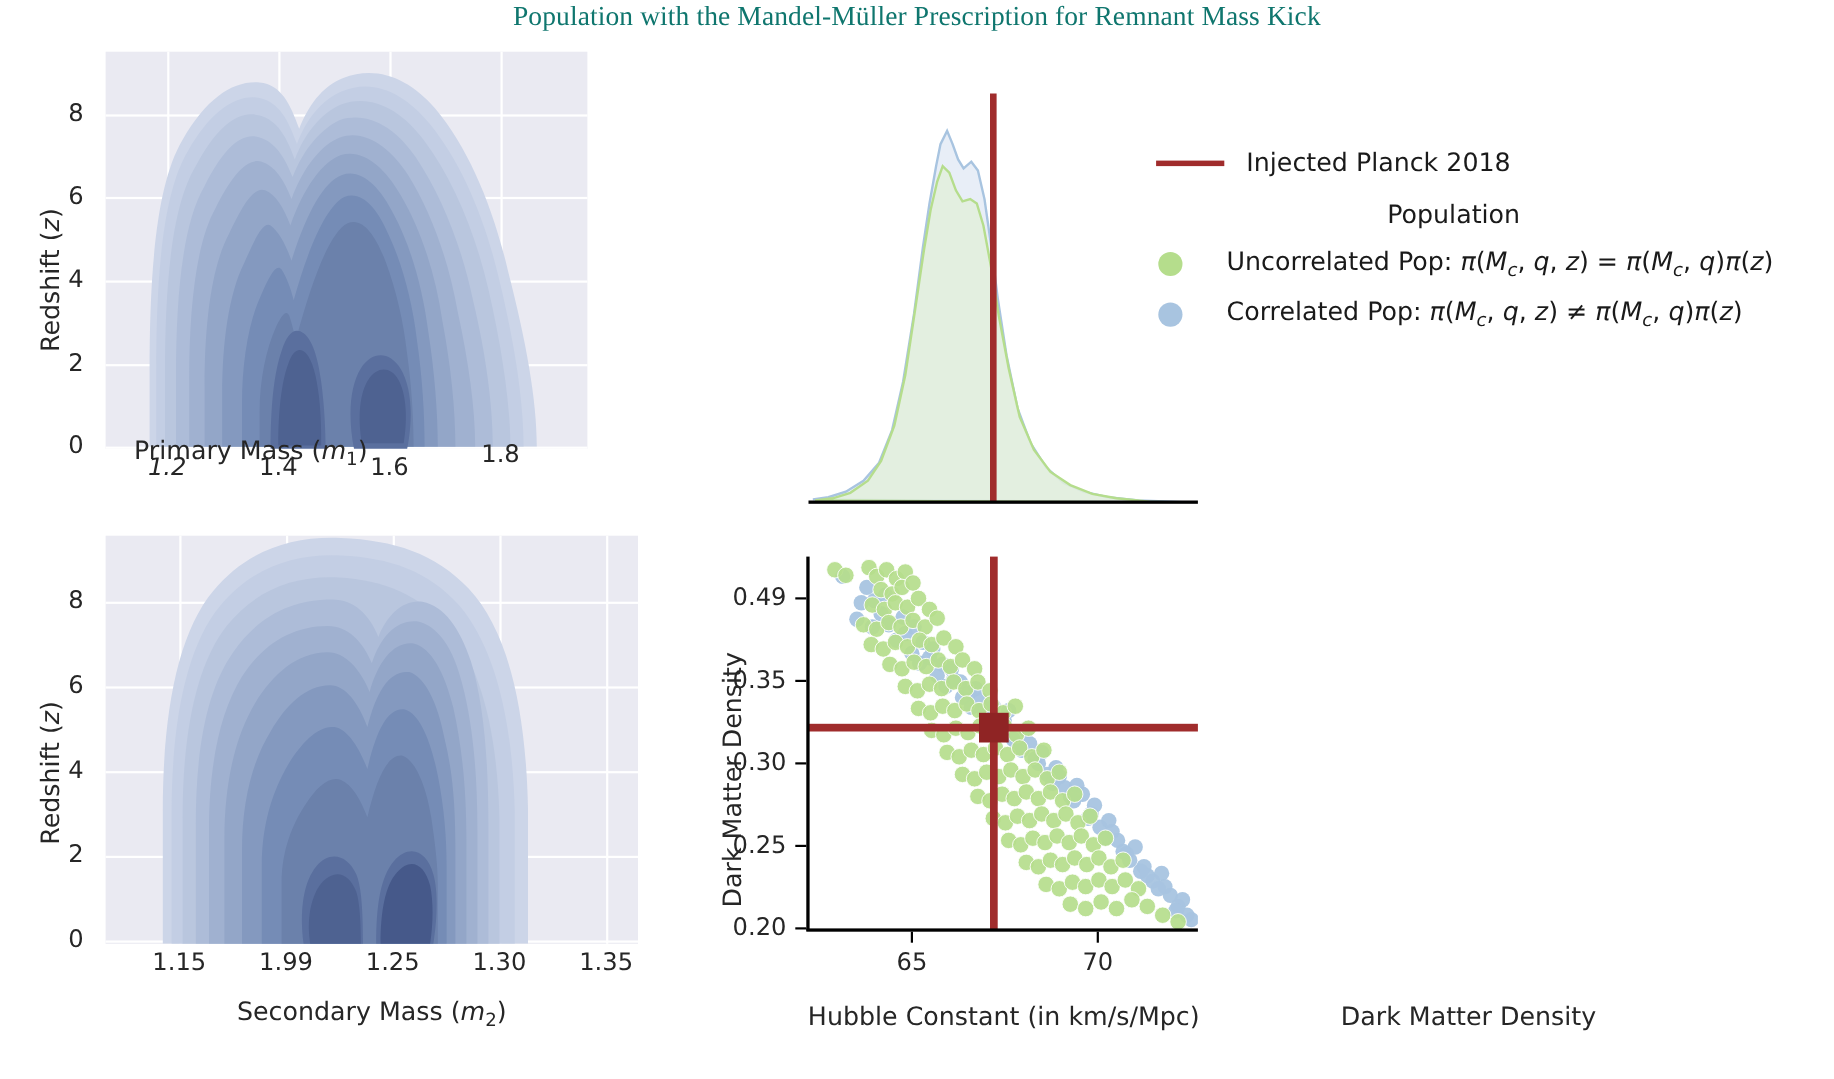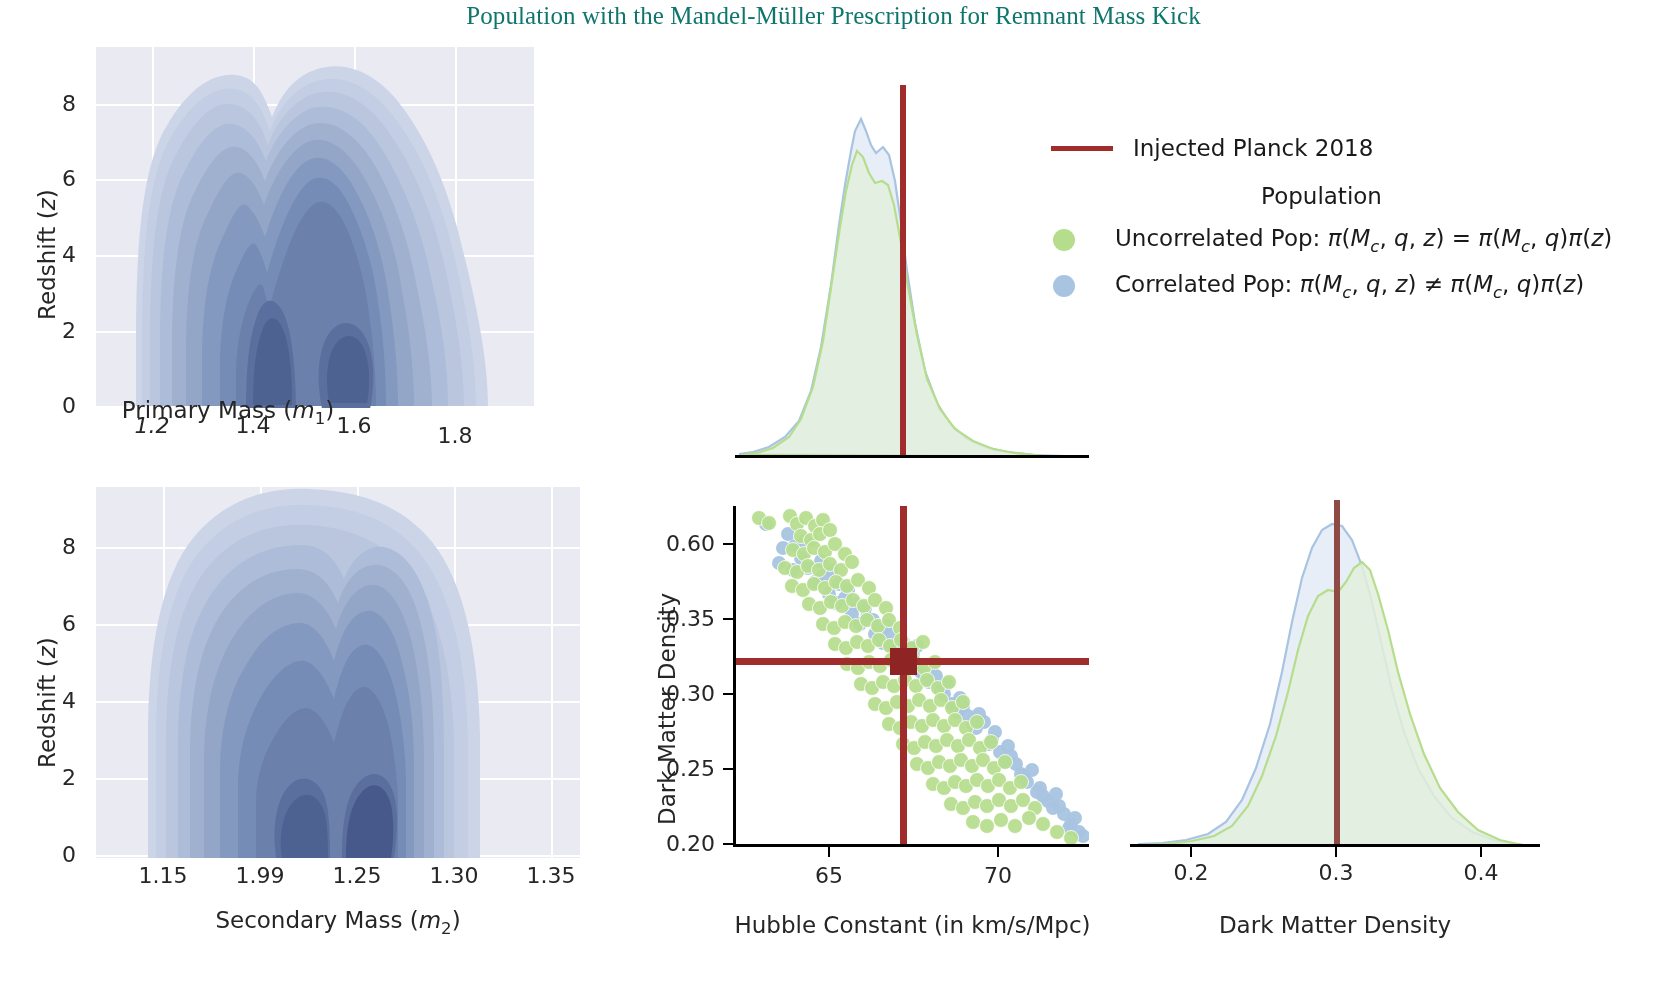--- a/index.html
+++ b/index.html
@@ -142,21 +142,21 @@
 
     <div class="tick-label" style="left:-42px; top:44px; width:30px;">8</div>
     <div class="tick-label" style="left:-42px; top:119px; width:30px;">6</div>
     <div class="tick-label" style="left:-42px; top:195px; width:30px;">4</div>
     <div class="tick-label" style="left:-42px; top:271px; width:30px;">2</div>
     <div class="tick-label" style="left:-42px; top:346px; width:30px;">0</div>
 
     <div class="tick-label" style="left:14px;  top:366px; width:84px;font-style:italic;">1.2</div>
     <div class="tick-label" style="left:115px; top:366px; width:84px;text-align:center;">1.4</div>
     <div class="tick-label" style="left:216px; top:366px; width:84px;">1.6</div>
-    <div class="tick-label" style="left:317px; top:376px; width:84px;">1.8</div>
+    <div class="tick-label" style="left:317px; top:354px; width:84px;">1.8</div>
   </div>
 
   <div class="axis-label" style="left:228px; top:397px; width:0;">
     <span style="position:absolute; left:-130px; top:0; width:260px; text-align:center;">
       <span>Primary Mass (</span><span class="mathit">m</span><sub>1</sub>)
     </span>
   </div>
 
   <div class="ylabel-rot" style="left:34px; top:320px;">
     <span>Redshift (</span><span class="mathit">z</span>)
@@ -459,49 +459,34 @@
 
     <div class="tickmark" style="left:93px;  top:341px; width:2px; height:10px;"></div>
     <div class="tickmark" style="left:262px; top:341px; width:2px; height:10px;"></div>
 
     <div class="tickmark" style="left:-12px; top:337px; width:10px; height:2px;"></div>
     <div class="tickmark" style="left:-12px; top:262px; width:10px; height:2px;"></div>
     <div class="tickmark" style="left:-12px; top:187px; width:10px; height:2px;"></div>
     <div class="tickmark" style="left:-12px; top:112px; width:10px; height:2px;"></div>
     <div class="tickmark" style="left:-12px; top:37px;  width:10px; height:2px;"></div>
 
-    <div class="tick-label" style="left:-92px; top:25px;  width:72px; text-align:right;">0.60</div>
+    <div class="tick-label" style="left:-92px; top:25px;  width:72px; text-align:right;">0.49</div>
     <div class="tick-label" style="left:-92px; top:100px; width:72px; text-align:right;">0.35</div>
     <div class="tick-label" style="left:-92px; top:175px; width:72px; text-align:right;">0.30</div>
     <div class="tick-label" style="left:-92px; top:250px; width:72px; text-align:right;">0.25</div>
     <div class="tick-label" style="left:-92px; top:325px; width:72px; text-align:right;">0.20</div>
 
     <div class="tick-label" style="left:64px;  top:357px; width:60px;">65</div>
     <div class="tick-label" style="left:233px; top:357px; width:60px;">70</div>
   </div>
 
   <div class="axis-label" style="left:725px; top:912px; width:375px; text-align:center;">Hubble Constant (in km/s/Mpc)</div>
 
   <div class="ylabel-rot" style="left:654px; top:825px;">Dark Matter Density</div>
 
-  <div class="panel wpanel" id="p-marg-om" style="left:1130px; top:500px; width:410px; height:346px;">
-    <svg viewBox="0 0 410 346" preserveAspectRatio="none" style="position:absolute; inset:0;">
-      <path fill="#e8eef7" stroke="#a8c4e0" stroke-width="2.2" d="M8,344 L32,343 L56,340 L78,334 L96,322 L112,300 L126,268 L140,224 L152,172 L162,122 L172,78 L182,48 L192,30 L202,24 L212,26 L222,40 L232,66 L242,102 L252,146 L262,190 L274,232 L288,268 L304,296 L322,318 L342,332 L364,340 L386,344 L402,346 Z"></path>
-      <path fill="#e2efdc" fill-opacity="0.85" stroke="#b5dd8c" stroke-width="2.2" d="M14,345 L38,344 L62,341 L84,336 L102,326 L118,306 L132,276 L146,236 L158,192 L168,150 L178,116 L188,96 L198,90 L208,92 L216,82 L224,68 L232,62 L240,70 L248,94 L258,130 L268,172 L280,214 L294,254 L310,288 L328,312 L348,330 L370,340 L392,345 L404,346 Z"></path>
-    </svg>
-    <div class="crosshair-v" style="left:204px; top:0; width:6px; height:346px; background:#8f4a45;"></div>
-    <div class="spine" style="left:0; top:344px; width:410px; height:3px;"></div>
-
-    <div class="tickmark" style="left:60px;  top:347px; width:2px; height:10px;"></div>
-    <div class="tickmark" style="left:205px; top:347px; width:2px; height:10px;"></div>
-    <div class="tickmark" style="left:350px; top:347px; width:2px; height:10px;"></div>
-    <div class="tick-label" style="left:21px;  top:360px; width:80px;">0.2</div>
-    <div class="tick-label" style="left:166px; top:360px; width:80px;">0.3</div>
-    <div class="tick-label" style="left:311px; top:360px; width:80px;">0.4</div>
-  </div>
 
   <div class="axis-label" style="left:1130px; top:912px; width:410px; text-align:center;">Dark Matter Density</div>
 
   <div class="legend" style="left:1033px; top:108px; width:577px;margin-top:20px;">
     <div class="legend-row" style="justify-content:flex-start; padding-left:18px;">
       <span class="legend-swatch-line" style="background:#a02c2c;"></span>
       <span>Injected Planck 2018</span>
     </div>
     <div class="legend-row" style="justify-content:flex-end; margin-top:8px;">
       <span class="legend-title">Population</span>

